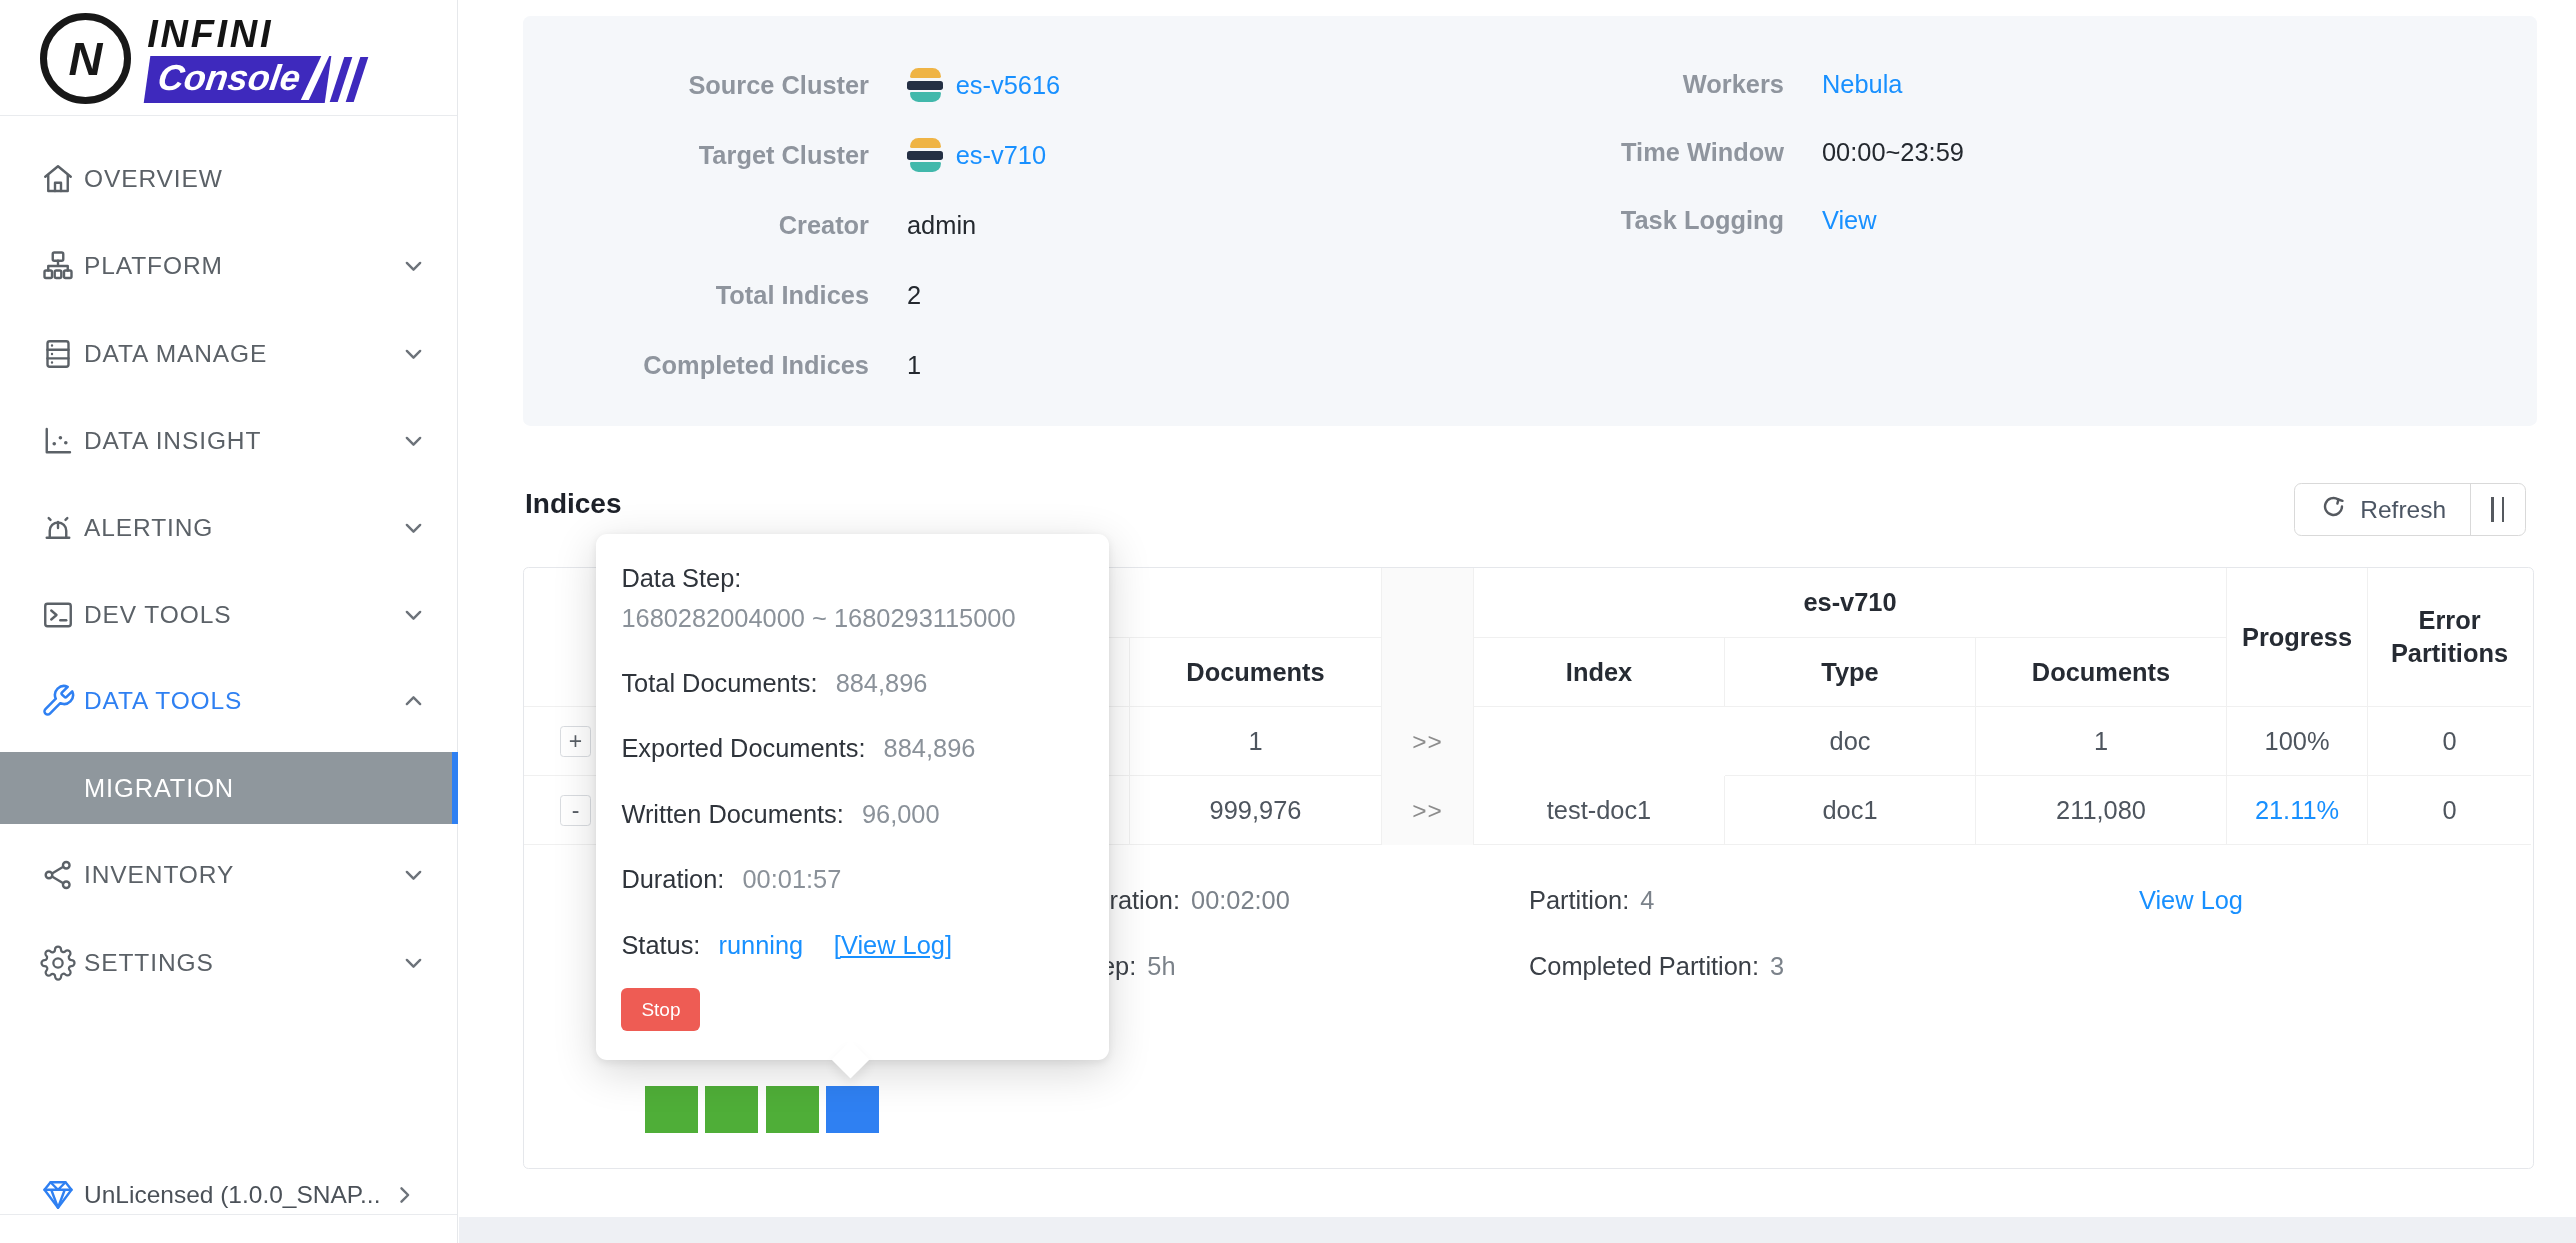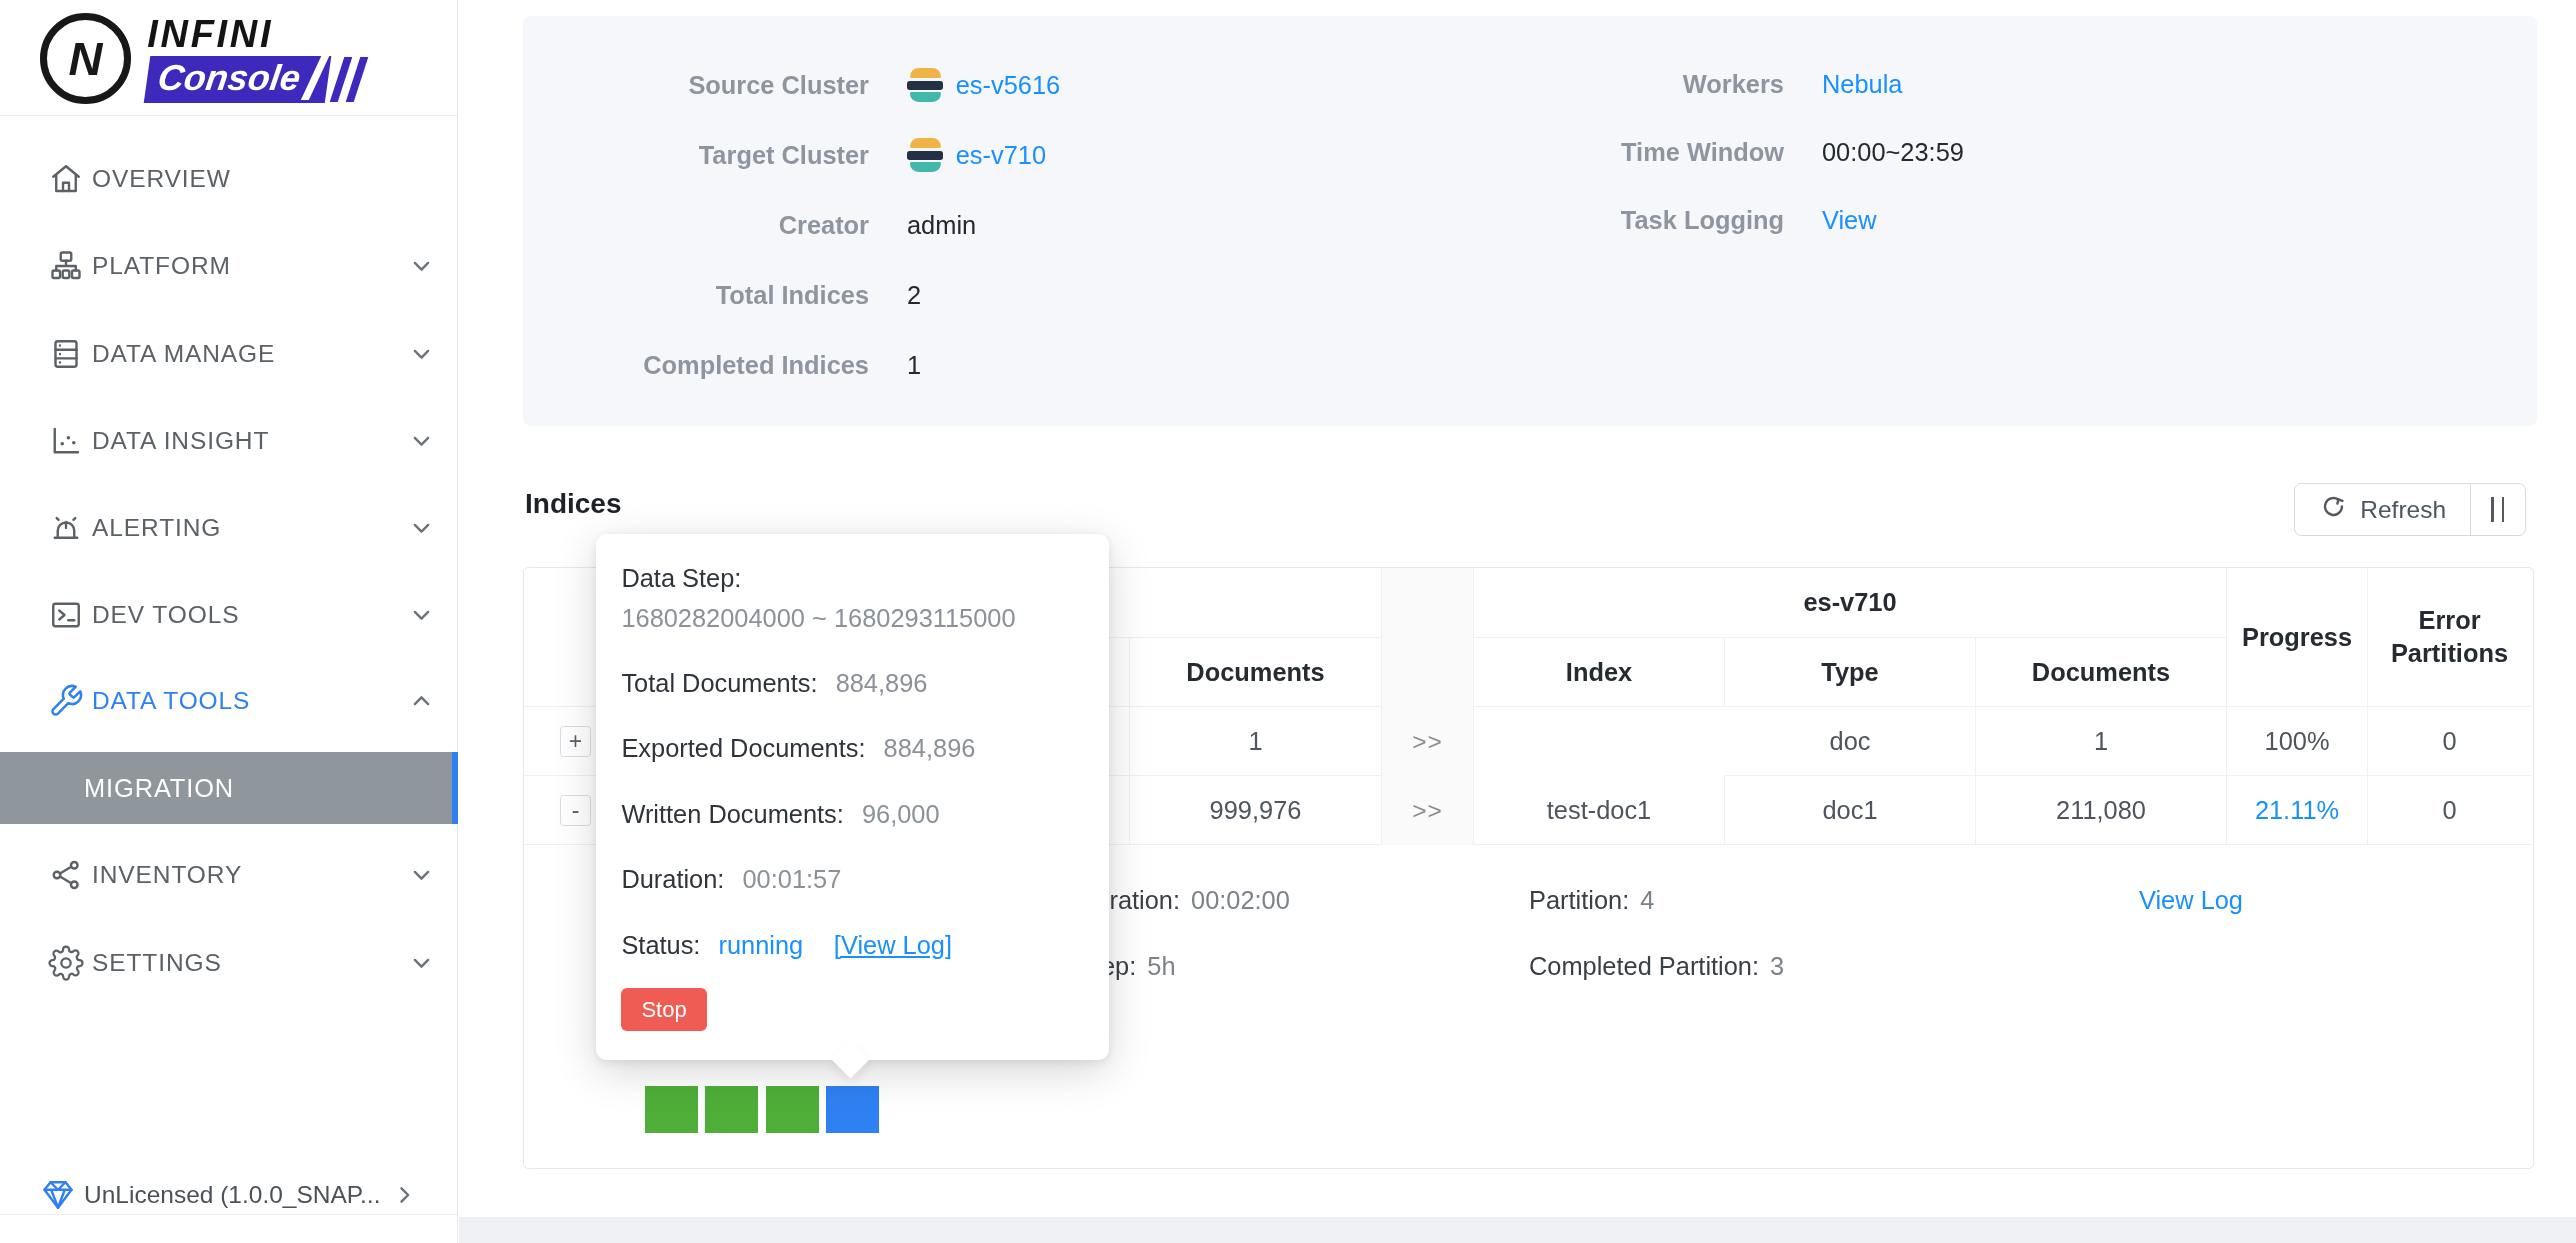--- a/index.html
+++ b/index.html
@@ -16,21 +16,21 @@
   .brand{margin-left:16.3px;display:flex;flex-direction:column;align-items:flex-start;}
   .brand-top{font-size:38px;font-weight:800;font-style:italic;color:#141414;letter-spacing:2.7px;line-height:40px;}
   .brand-bottom{display:flex;align-items:center;margin-top:1.8px;}
   .console-box{display:flex;align-items:center;background:#3e29bd;color:#fff;font-size:36px;
                font-weight:800;font-style:italic;padding:1.8px 9px 5.4px 11px;transform:skewX(-8deg);height:40px;box-sizing:content-box;}
   .slash{display:inline-block;width:8.2px;height:45px;transform:skewX(-18deg);margin-left:8.2px;}
   .slash.w{background:#ffffff;margin-left:11px;}
   .slash.p{background:#3e29bd;}
   .logo-divider{position:absolute;left:0;top:115px;width:100%;border-top:0.9px solid #e9ebee;}
 
-  .menu-item{position:absolute;left:8px;width:100%;height:87px;color:#5b6167;font-size:24.5px;letter-spacing:0.9px;cursor:pointer;}
+  .menu-item{position:absolute;left:0;width:100%;height:87px;color:#5b6167;font-size:24.5px;letter-spacing:0.9px;cursor:pointer;}
   .mi-icon{position:absolute;left:38px;top:50%;transform:translateY(-50%);width:40px;height:40px;
            display:flex;align-items:center;justify-content:center;}
   .mi-icon svg{width:36px;height:36px;}
   .mi-label{position:absolute;left:84px;top:50%;transform:translateY(-50%);white-space:nowrap;}
   .mi-chev{position:absolute;left:399px;top:50%;transform:translateY(-50%);width:29px;height:29px;color:#6d737a;}
   .mi-chev svg{width:29px;height:29px;}
   .menu-item.active{color:#2f80f2;}
   .migration{position:absolute;left:0;top:752px;width:458px;height:72px;background:#8f979d;
              display:flex;align-items:center;color:#fff;font-size:25.4px;letter-spacing:0.9px;
              padding-left:84px;box-sizing:border-box;border-right:6.4px solid #2f80f2;cursor:pointer;}
@@ -94,21 +94,21 @@
   .tooltip{position:absolute;left:596px;top:534px;width:513px;height:526px;background:#fff;border-radius:11px;
            box-shadow:0 11px 44px rgba(0,0,0,0.16),0 2.7px 9px rgba(0,0,0,0.08);
            padding:23.6px 27px 23.6px 25.4px;box-sizing:border-box;z-index:10;font-size:25.4px;}
   .tip-line{line-height:40px;white-space:nowrap;}
   .tip-row{margin-top:25.4px;}
   .tip-label{color:#2f343b;}
   .tip-value{color:#8a9199;margin-left:11px;}
   .tip-link{color:#1890ff;cursor:pointer;}
   .tip-link.gap{margin-left:23.6px;text-decoration:underline;}
   .stop-btn{margin-top:23.6px;display:inline-block;background:#ee5c54;color:#fff;border:none;border-radius:6px;
-            padding:3.6px 20px;font-size:22px;line-height:36px;font-family:inherit;cursor:pointer;}
+            padding:3.6px 20px;font-size:19px;line-height:36px;font-family:inherit;cursor:pointer;}
   .tip-arrow{position:absolute;left:241px;bottom:-12.7px;width:27px;height:27px;background:#fff;
              transform:rotate(45deg);box-shadow:4.5px 4.5px 11px rgba(0,0,0,0.07);}
 </style>
 </head>
 <body>
 
 <div id="root">
 
   <div class="sidebar">
     <div class="logo-row">

